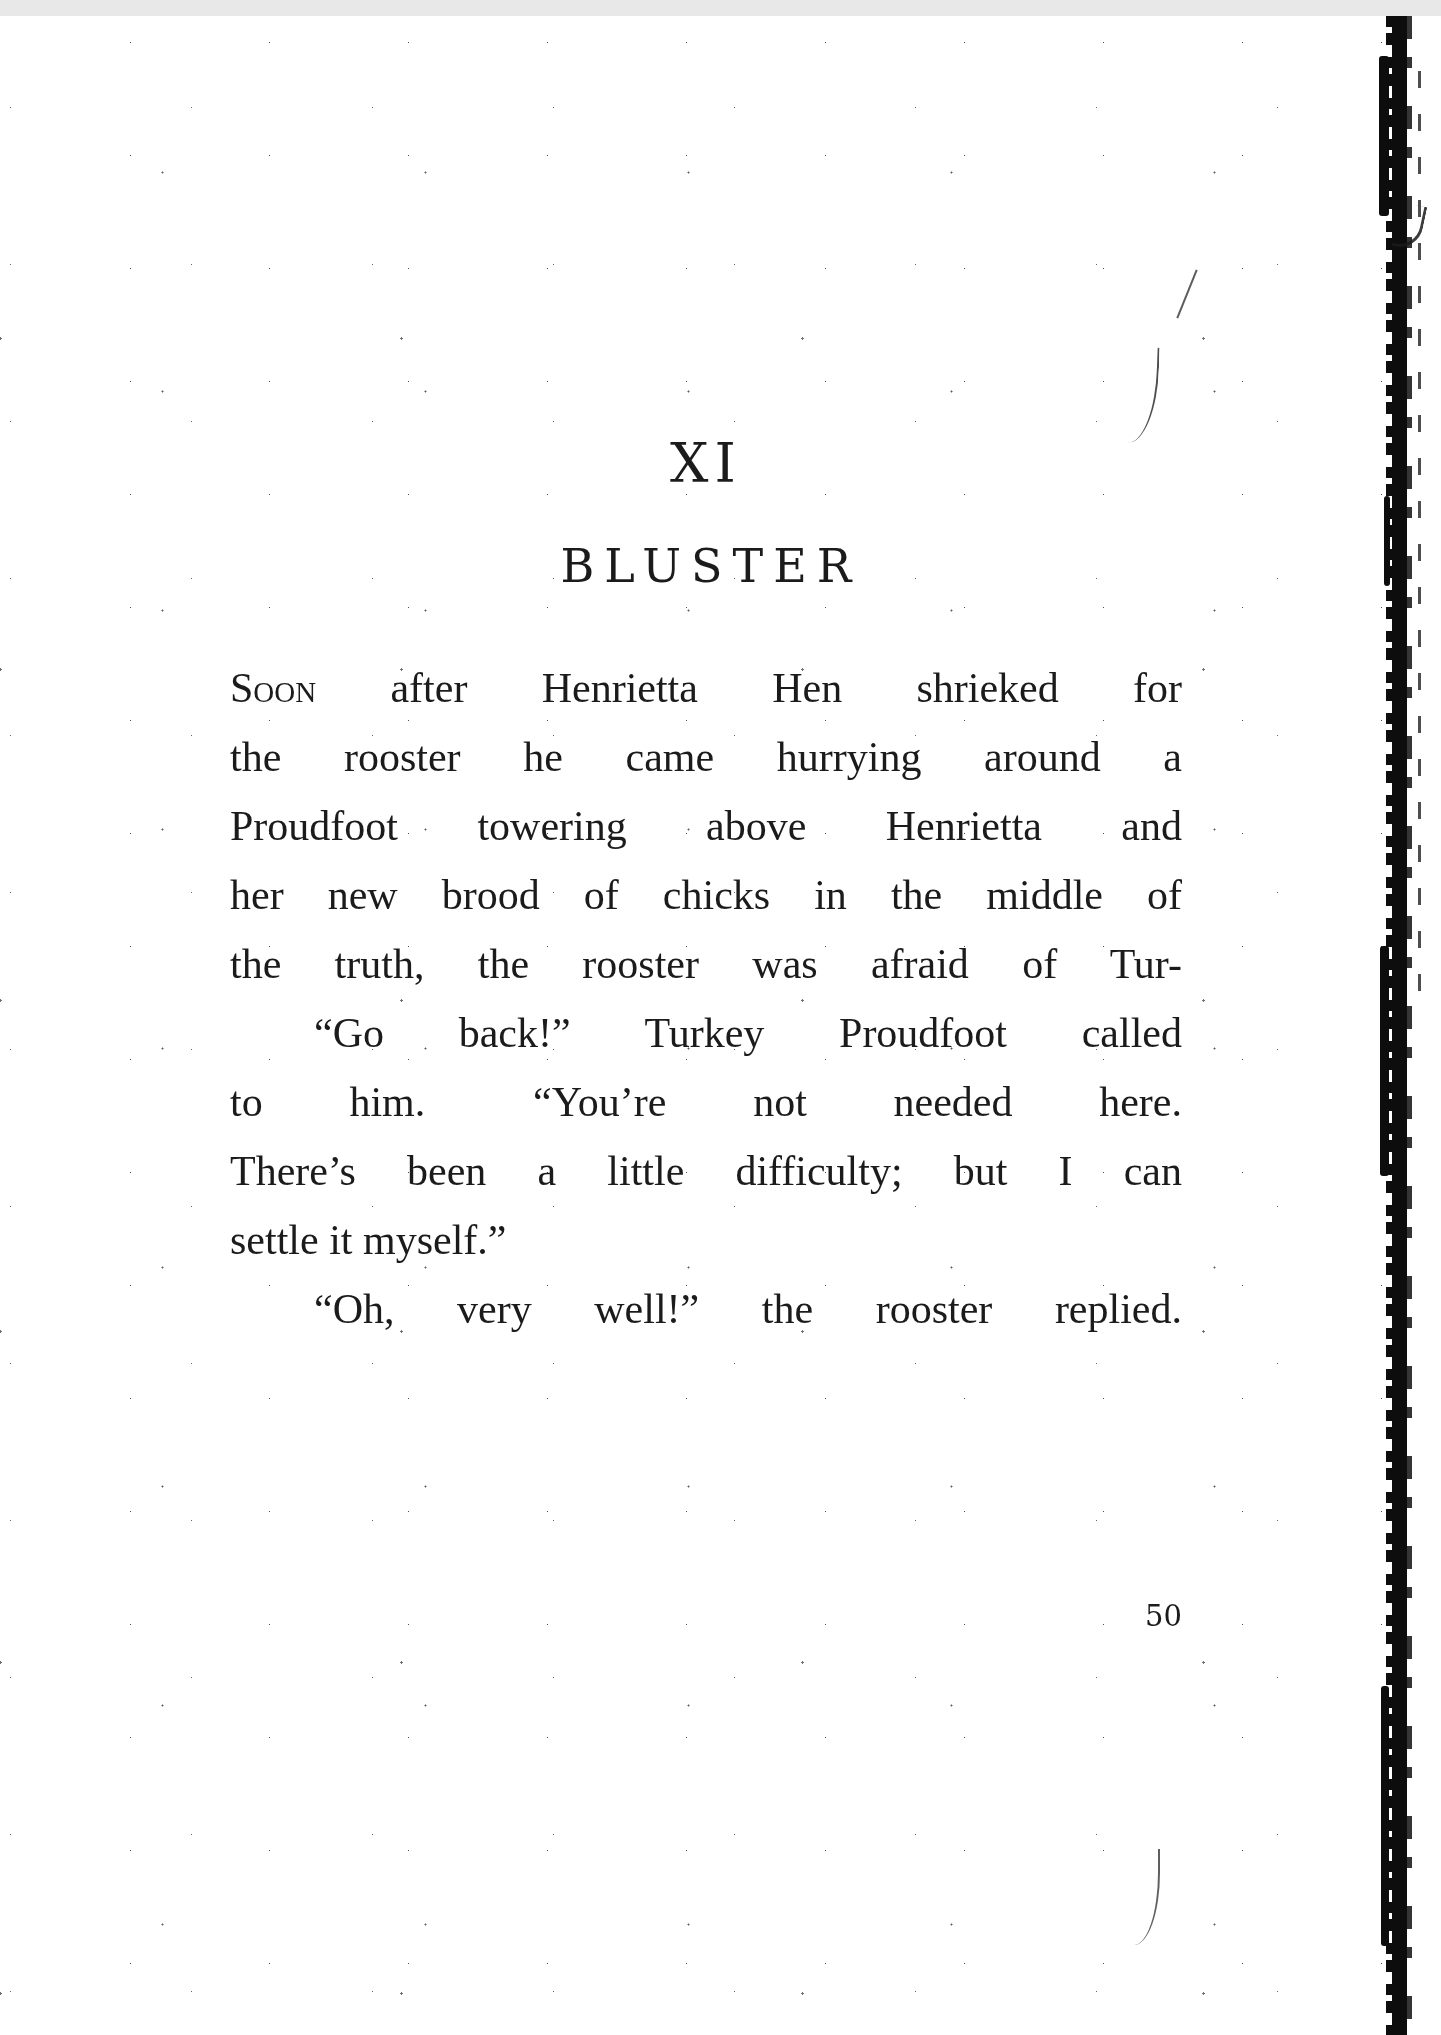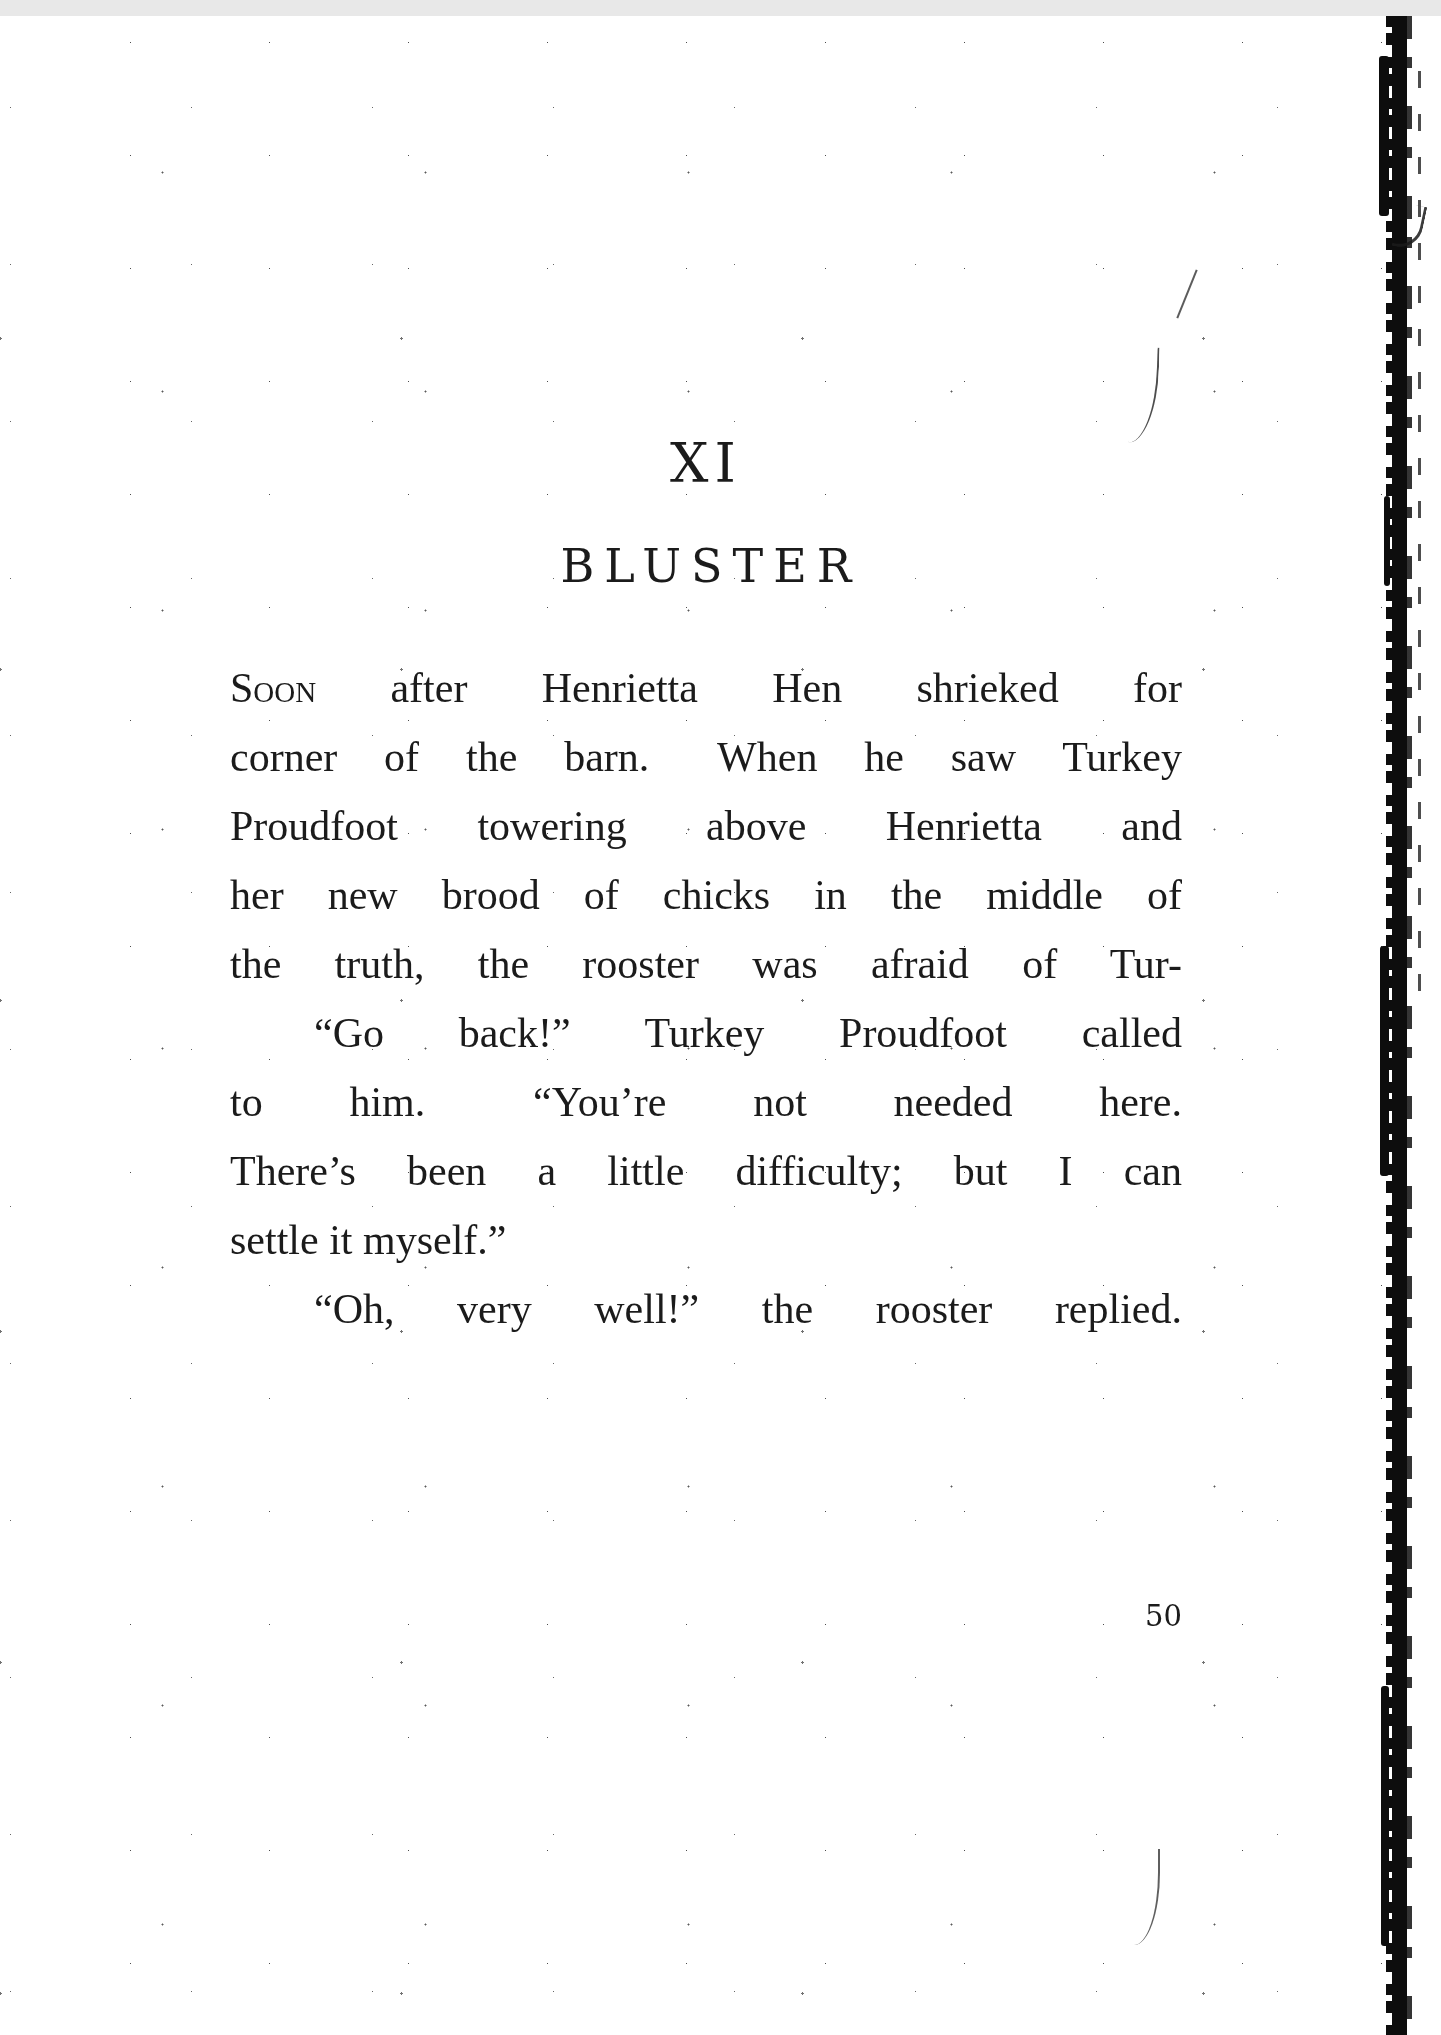--- a/index.html
+++ b/index.html
@@ -102,21 +102,21 @@
 <div class="page">
   <div class="noise"></div>
 
   <div class="heading-num">XI</div>
   <div class="heading-title">BLUSTER</div>
 
   <div class="body-text">
 
     <div>
       <div class="line"><span class="smallcaps">Soon</span> <span>after Henrietta Hen shrieked for</span></div>
-      <div class="line">corner of the barn.  When he saw Turkey</div>
+      <div class="line">the rooster he came hurrying around a</div>
       <div class="line">Proudfoot towering above Henrietta and</div>
       <div class="line">her new brood of chicks in the middle of</div>
       <div class="line">the truth, the rooster was afraid of Tur-</div>
     </div>
 
     <div>
       <div class="line ind">“Go back!” Turkey Proudfoot called</div>
       <div class="line">to him.  “You’re not needed here.</div>
       <div class="line">There’s been a little difficulty; but I can</div>
       <div class="line short">settle it myself.”</div>

